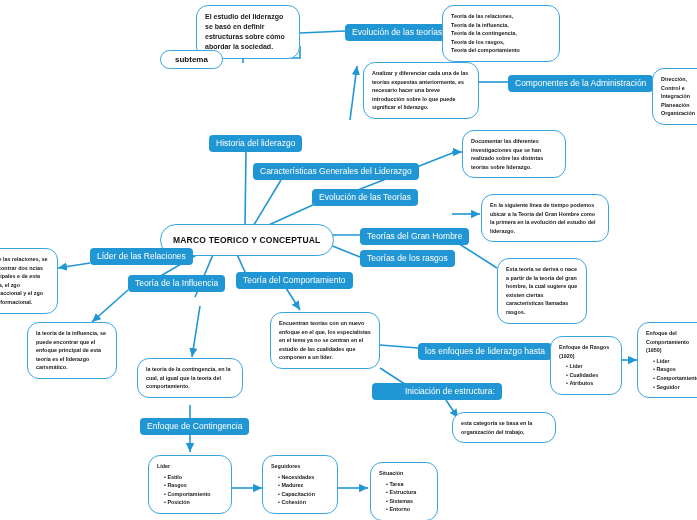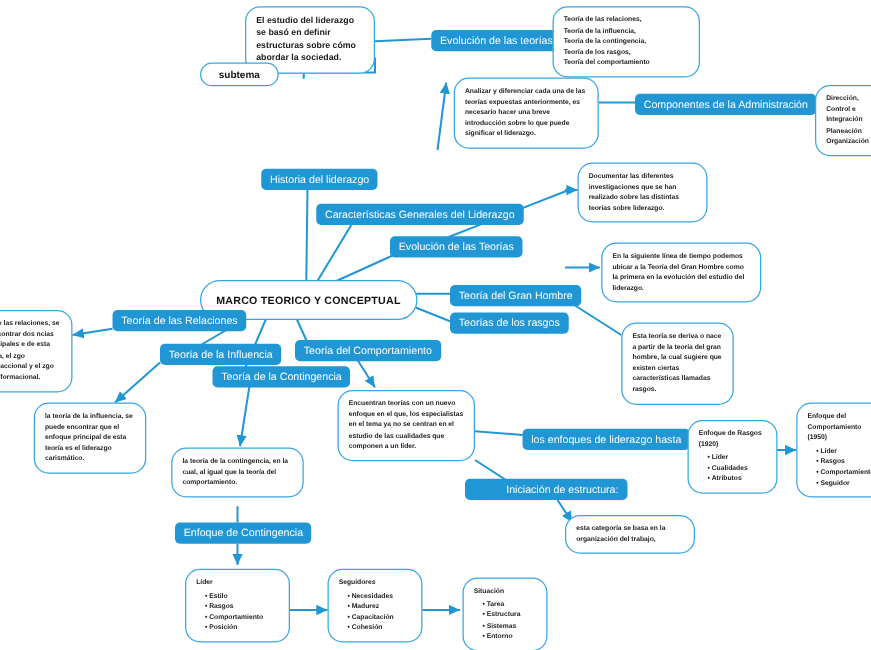--- a/index.html
+++ b/index.html
@@ -134,49 +134,46 @@
 
   <div class="node card" style="left:481px;top:194px;width:128px;">
     <span>En la siguiente línea de tiempo podemos ubicar a la Teoría del Gran Hombre como la primera en  la evolución del estudio del liderazgo.</span>
   </div>
 
   <div class="node root" style="left:160px;top:224px;">
     <span>MARCO TEORICO Y CONCEPTUAL</span>
   </div>
 
   <div class="node chip" style="left:360px;top:228px;">
-    <span>Teoría del Gran Hombre</span>
+    <span>Teorías del Gran Hombre</span>
   </div>
   <div class="node chip" style="left:360px;top:250px;">
     <span>Teorías de los rasgos</span>
   </div>
 
   <div class="node chip" style="left:90px;top:248px;">
-    <span>Teoría de las Relaciones</span>
+    <span>Líder de las Relaciones</span>
   </div>
 
   <div class="node card" style="left:-22px;top:248px;width:80px;">
     <span>ría de las relaciones, se n encontrar dos ncias principales e de esta teoría, el zgo transaccional y el zgo transformacional.</span>
   </div>
 
   <div class="node chip" style="left:236px;top:272px;">
     <span>Teoría del Comportamiento</span>
   </div>
 
   <div class="node chip" style="left:128px;top:275px;">
     <span>Teoría de la Influencia</span>
   </div>
 
   <div class="node card" style="left:497px;top:258px;width:90px;">
     <span>Esta teoría se deriva o nace a partir de la teoría del gran hombre, la cual sugiere que existen  ciertas características llamadas rasgos.</span>
   </div>
 
-  <div class="node chip" style="left:170px;top:293px;">
-    <span>Teoría de la Contingencia</span>
-  </div>
 
   <div class="node card" style="left:27px;top:322px;width:90px;">
     <span>la teoría de la influencia, se puede encontrar que el enfoque principal de esta teoría es el liderazgo carismático.</span>
   </div>
 
   <div class="node card" style="left:270px;top:312px;width:110px;">
     <span>Encuentran teorías con un nuevo enfoque en el que, los especialistas en el tema ya no se centran en el estudio de las cualidades que componen a un líder.</span>
   </div>
 
   <div class="node chip" style="left:418px;top:343px;">

